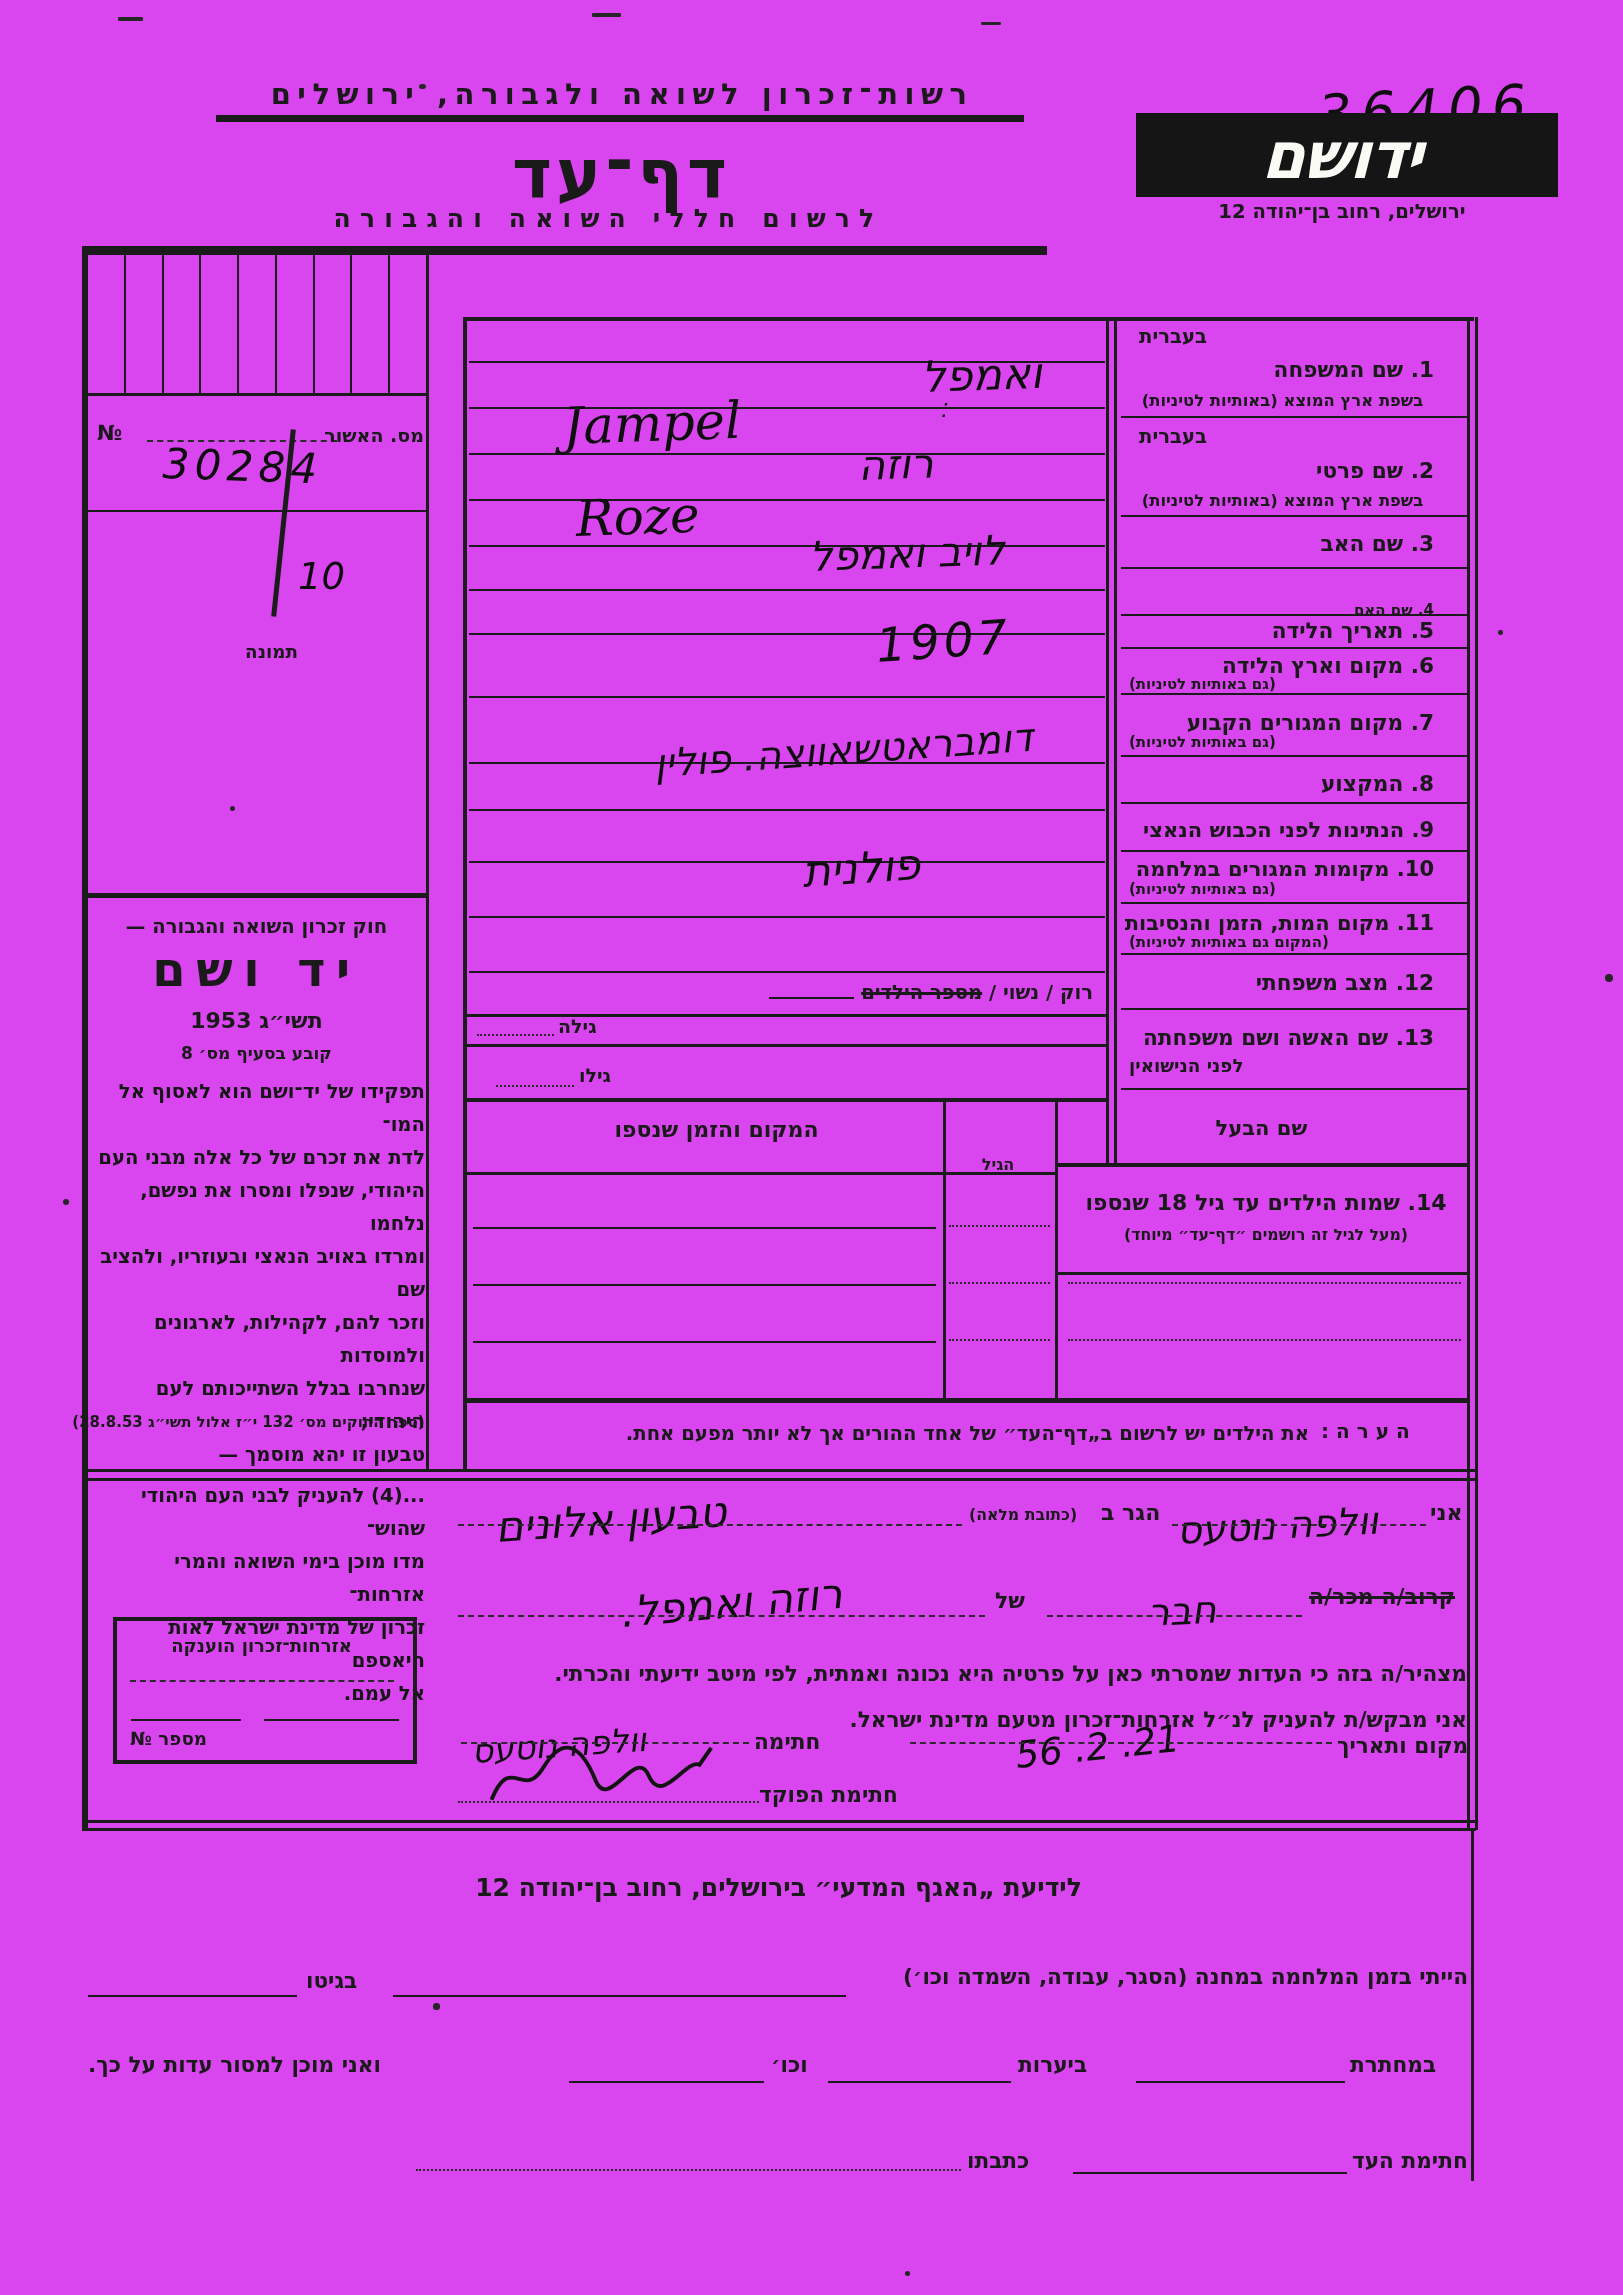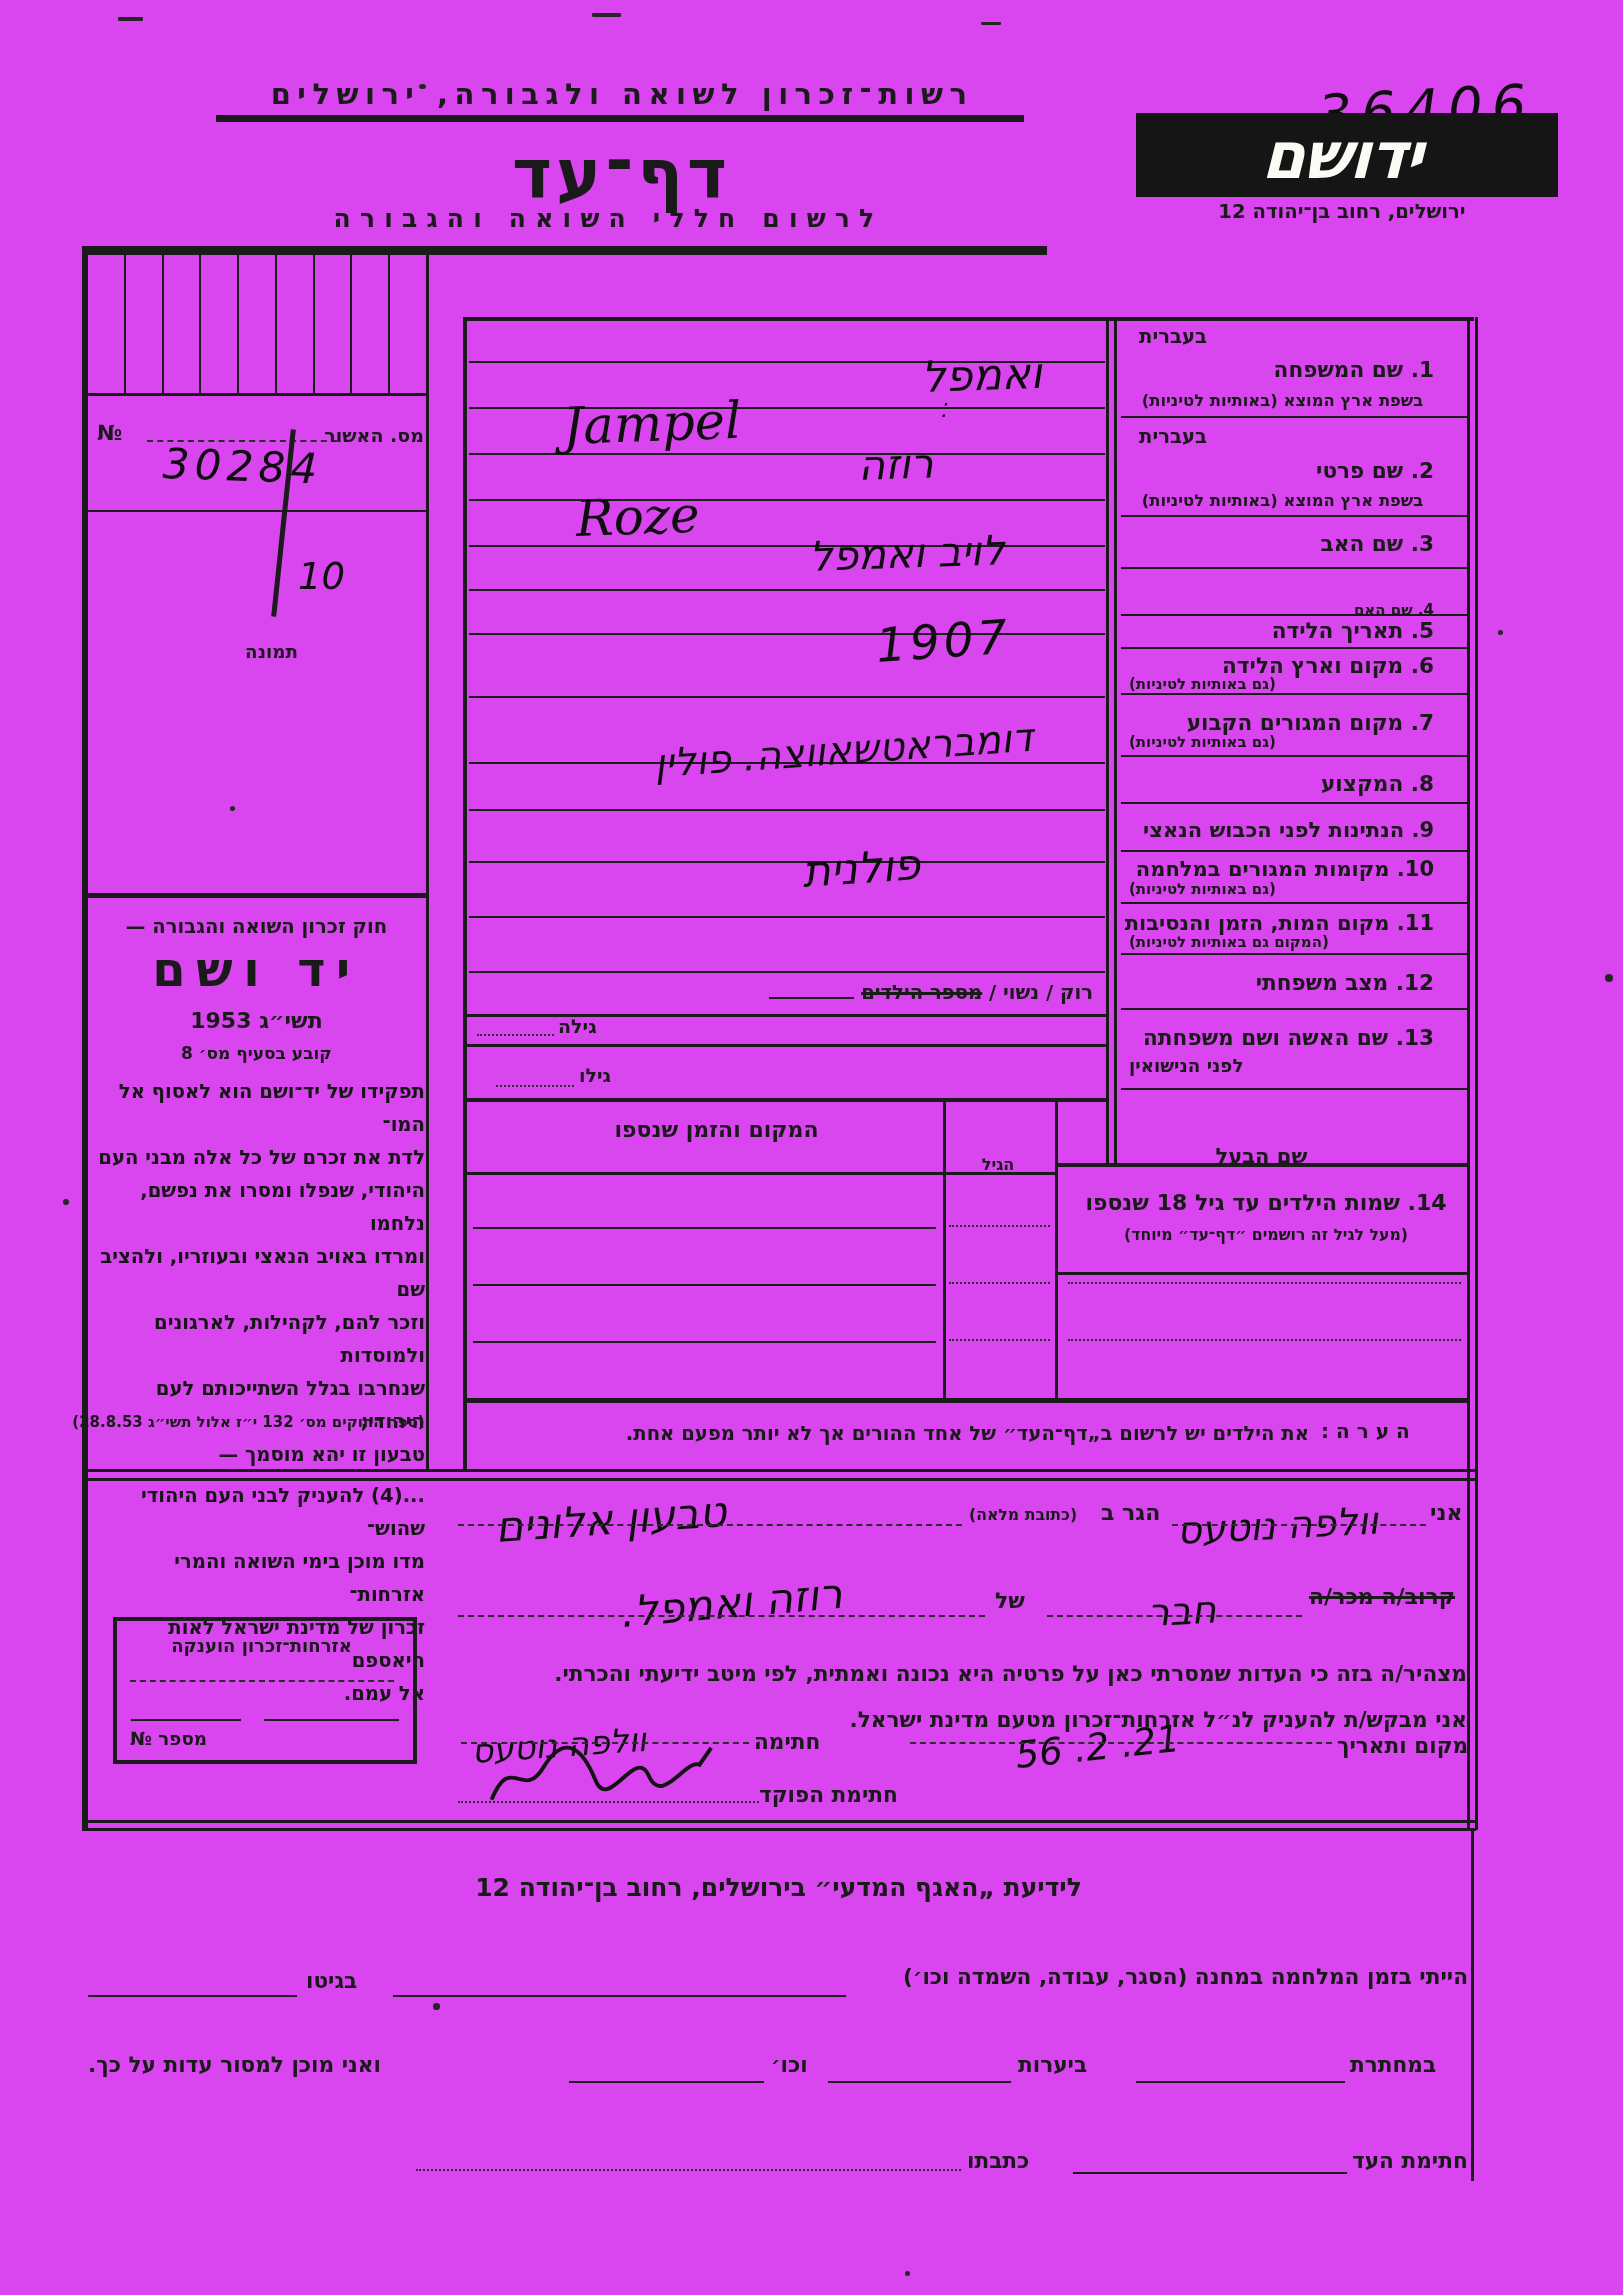--- a/index.html
+++ b/index.html
@@ -141,21 +141,21 @@
   <p class="p rt" style="left:1121px;width:313px;top:857px;font-size:21px;">10. מקומות המגורים במלחמה</p>
   <p class="p" style="left:1129px;top:880px;font-size:15px;">(גם באותיות לטיניות)</p>
 
   <p class="p rt" style="left:1121px;width:313px;top:911px;font-size:21px;">11. מקום המות, הזמן והנסיבות</p>
   <p class="p" style="left:1129px;top:933px;font-size:15px;">(המקום גם באותיות לטיניות)</p>
 
   <p class="p rt" style="left:1121px;width:313px;top:970px;font-size:21.6px;">12. מצב משפחתי</p>
 
   <p class="p rt" style="left:1121px;width:313px;top:1025px;font-size:21.6px;">13. שם האשה ושם משפחתה</p>
   <p class="p" style="left:1129px;top:1055px;font-size:18.3px;">לפני הנישואין</p>
-  <p class="p ctr" style="left:1121px;width:281px;top:1116px;font-size:21px;margin-top:28px;">שם הבעל</p>
+  <p class="p ctr" style="left:1121px;width:281px;top:1116px;font-size:21px;">שם הבעל</p>
 
   <p class="p ctr" style="left:1073px;width:386px;top:1190px;font-size:22px;">14. שמות הילדים עד גיל 18 שנספו</p>
   <p class="p ctr" style="left:1073px;width:386px;top:1225px;font-size:15.7px;">(מעל לגיל זה רושמים ״דף־עד״ מיוחד)</p>
 
   <div class="h" style="left:469px;top:361px;width:636px;height:2px;"></div>
   <div class="h" style="left:469px;top:407px;width:636px;height:2px;"></div>
   <div class="h" style="left:469px;top:453px;width:636px;height:2px;"></div>
   <div class="h" style="left:469px;top:499px;width:636px;height:2px;"></div>
   <div class="h" style="left:469px;top:545px;width:636px;height:2px;"></div>
   <div class="h" style="left:469px;top:589px;width:636px;height:2px;"></div>

